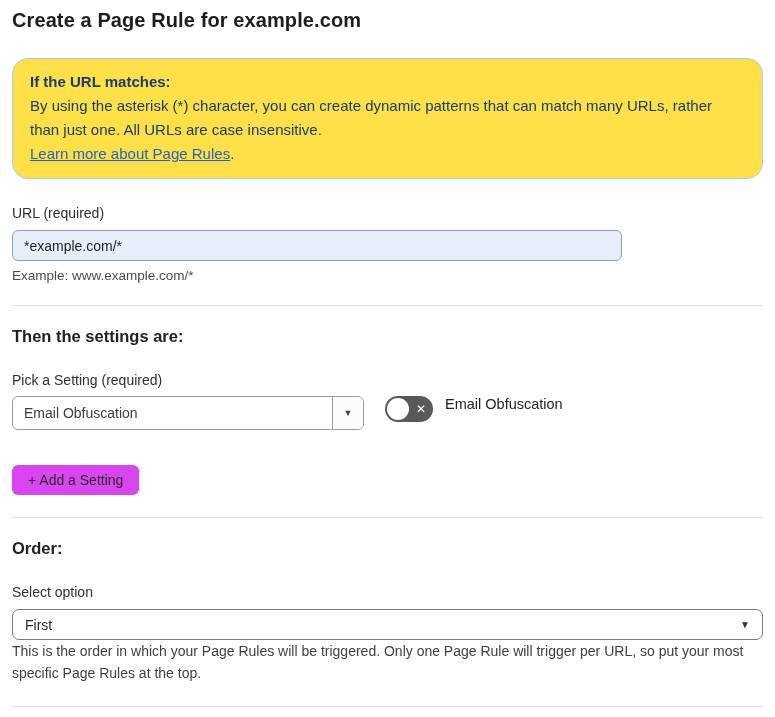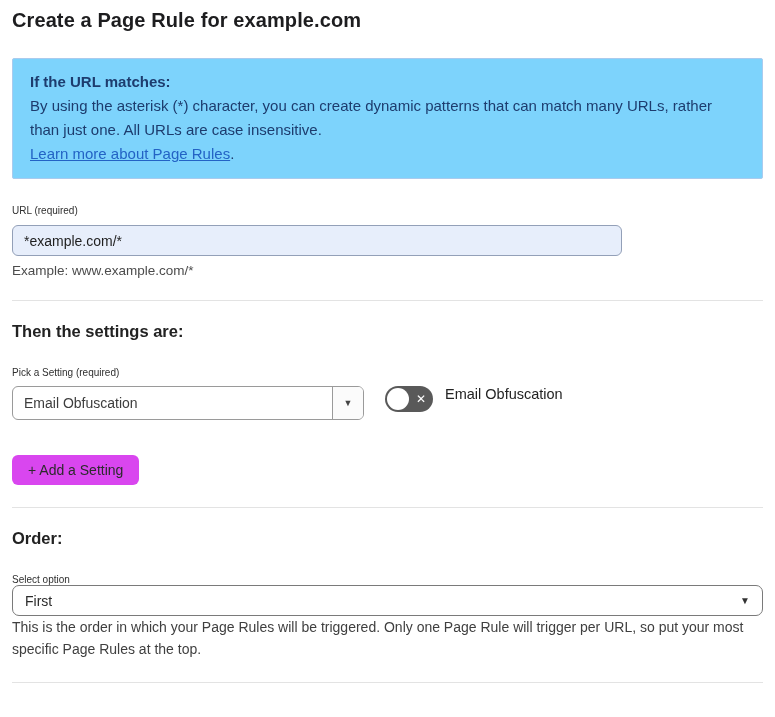--- a/index.html
+++ b/index.html
@@ -15,40 +15,40 @@
   .page-title {
     margin-top: 9px;
     font-size: 20px;
     font-weight: 700;
     color: #1d1d1f;
     letter-spacing: 0.1px;
   }
 
   .info-box {
     margin-top: 26px;
-    background: #7dd3fc;
+    background: #fde047;
     border: 1px solid #a9cbee;
-    border-radius: 2px;
+    border-radius: 16px;
     padding: 11px 17px 12px 17px;
     font-size: 15px;
     line-height: 24px;
     color: #1d3c6e;
   }
   .info-box .info-heading { font-weight: 700; }
   .info-box a.info-link {
     color: #2363c5;
     text-decoration: underline;
     cursor: pointer;
     margin-top: 32px;
   }
 
   .field-label {
     display: block;
     margin-top: 26px;
-    font-size: 10px;
+    font-size: 14px;
     color: #2f2f2f;
   }
 
   .url-input {
     margin-top: 9px;
     width: 610px;
     height: 31px;
     background: #e7eefb;
     border: 1px solid #93a0b8;
     border-radius: 6px;
@@ -155,20 +155,21 @@
     border-radius: 6px;
     font-size: 14px;
     font-family: "Liberation Sans", "DejaVu Sans", sans-serif;
     cursor: pointer;
   }
   .btn-gray { background: #d946ef; color: #2b2b2b; }
 
   .add-setting { margin-top: 35px; }
 
   .order-select {
+    margin-top: 9px;
     width: 751px;
     height: 31px;
     border: 1px solid #7a7a7a;
     border-radius: 7px;
     background: #ffffff;
     display: flex;
     align-items: center;
     justify-content: space-between;
     padding: 0 12px;
     font-size: 14px;

